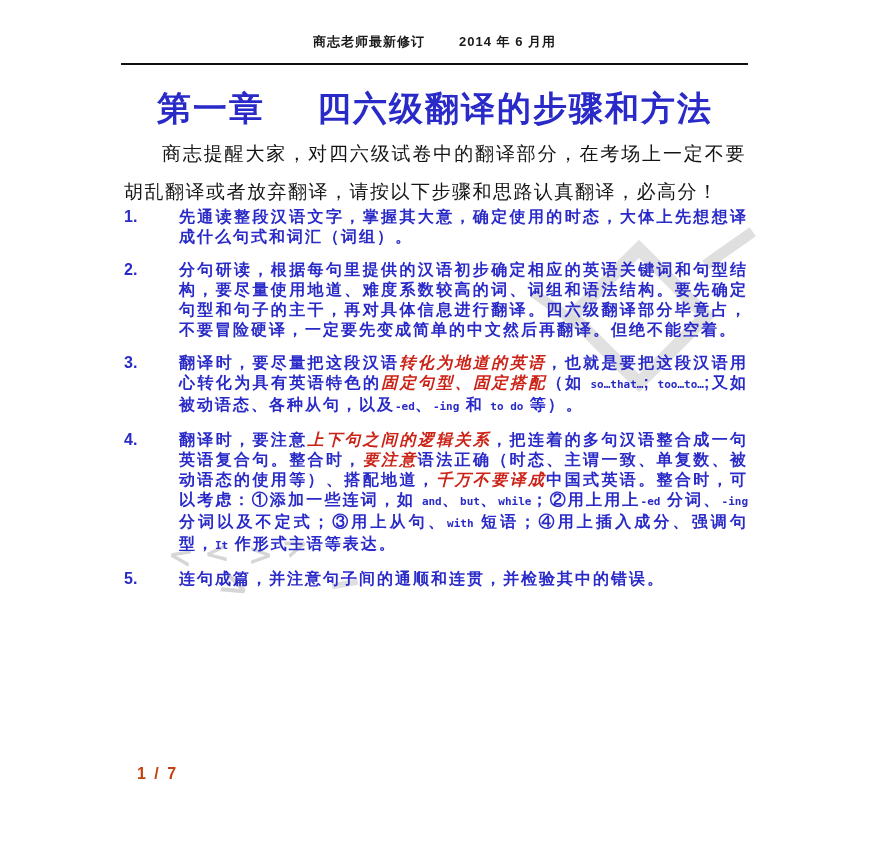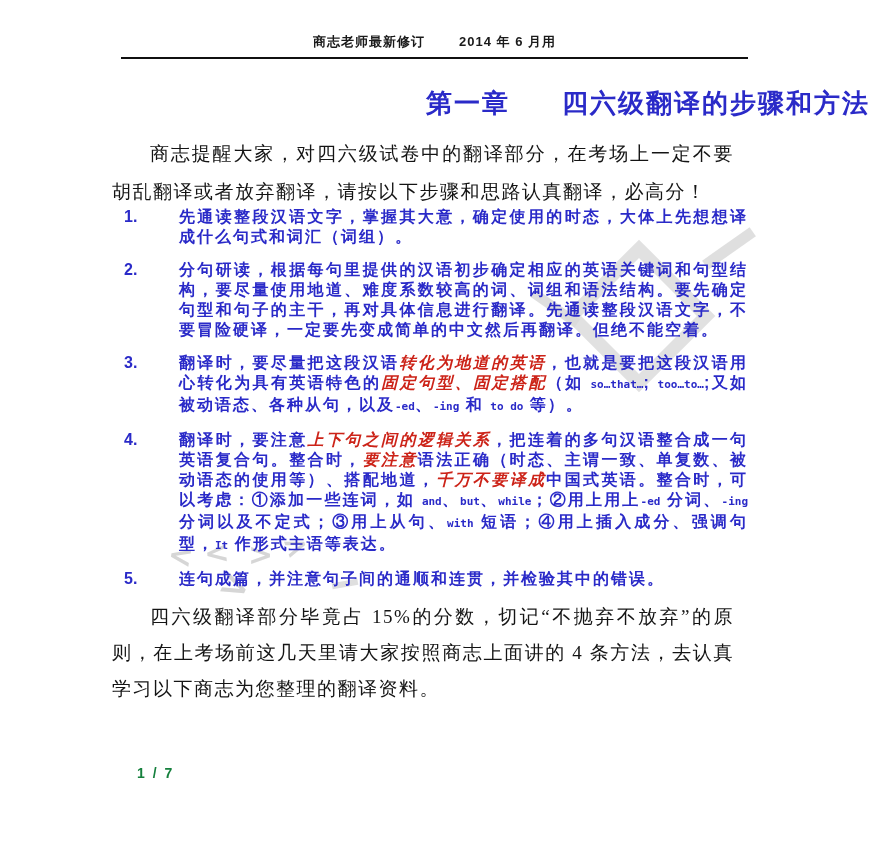--- a/index.html
+++ b/index.html
@@ -33,39 +33,39 @@
     font:bold 30px "DejaVu Sans", sans-serif;line-height:1;
   }
   .wm-g1{left:168px;top:541px;transform:rotate(10deg);}
   .wm-g2{left:204px;top:538px;transform:rotate(-5deg);}
   .wm-g3{left:248px;top:540px;}
   .wm-g4{left:283px;top:531px;transform:rotate(-20deg);}
   .wm-g5{left:220px;top:568px;transform:rotate(25deg);font-size:36px;}
   
   .header{
     position:absolute;z-index:1;left:121px;top:33px;width:627px;
-    text-align:center;padding-bottom:6px;
+    text-align:center;padding-bottom:12px;
     border-bottom:2px solid #101010;
     font-family:"Liberation Sans", sans-serif;
     font-weight:bold;font-size:13px;color:#1a1a1a;letter-spacing:1px;
     white-space:nowrap;
   }
   .header .hgap{display:inline-block;width:34px;}
   
   .title{
     position:absolute;z-index:1;left:0;top:86px;width:100%;
-    text-align:right;color:var(--blue);
+    text-align:center;color:var(--blue);
     font-family:"Liberation Sans", sans-serif;
-    font-weight:bold;font-size:26px;letter-spacing:2px;
+    font-weight:bold;font-size:34px;letter-spacing:2px;
     white-space:nowrap;
   }
   .title .tgap{display:inline-block;width:52px;}
   
   .para{
-    position:absolute;z-index:1;left:112px;width:622px;
+    position:absolute;z-index:1;left:124px;width:622px;
     color:var(--text);font-size:19px;letter-spacing:1.5px;
     text-align:justify;text-indent:2em;
     font-family:"Liberation Serif", serif;
   }
   .intro{top:135px;line-height:38px;}
   .closing{top:599px;line-height:36px;}
   
   .steps{
     position:absolute;z-index:1;left:124px;top:207px;width:624px;
     color:var(--blue);
@@ -77,21 +77,21 @@
   .step .body{flex:1;text-align:justify;margin-left:32px;}
   .c-red{color:var(--red);font-style:italic;}
   .mono{
     font-family:"DejaVu Sans Mono", monospace;
     letter-spacing:0;font-size:11px;
   }
   
   .pagenum{
     position:absolute;z-index:1;left:137px;top:765px;
     font-family:"Liberation Sans", sans-serif;
-    font-weight:bold;font-size:14px;color:#15803d;letter-spacing:2px;
+    font-weight:bold;font-size:16px;color:#c2410c;letter-spacing:2px;
   }
 </style>
 </head>
 <body>
 
 <div class="page">
 
   <div class="watermark">
     <div class="wm-diamond"></div>
     <div class="wm-stroke wm-s1"></div>
@@ -114,33 +114,32 @@
 
   <p class="para intro">商志提醒大家，对四六级试卷中的翻译部分，在考场上一定不要胡乱翻译或者放弃翻译，请按以下步骤和思路认真翻译，必高分！</p>
 
   <div class="steps">
     <div class="step">
       <span class="num">1.</span>
       <span class="body"><span>先通读整段汉语文字，掌握其大意，确定使用的时态，大体上先想想译成什么句式和词汇（词组）。</span></span>
     </div>
     <div class="step">
       <span class="num">2.</span>
-      <span class="body"><span>分句研读，根据每句里提供的汉语初步确定相应的英语关键词和句型结构，要尽量使用地道、难度系数较高的词、词组和语法结构。要先确定句型和句子的主干，再对具体信息进行翻译。先通读整段汉语文字，不要冒险硬译，一定要先变成简单的中文然后再翻译。但绝不能空着。</span></span>
+      <span class="body"><span>分句研读，根据每句里提供的汉语初步确定相应的英语关键词和句型结构，要尽量使用地道、难度系数较高的词、词组和语法结构。要先确定句型和句子的主干，再对具体信息进行翻译。四六级翻译部分毕竟占，不要冒险硬译，一定要先变成简单的中文然后再翻译。但绝不能空着。</span></span>
     </div>
     <div class="step">
       <span class="num">3.</span>
       <span class="body"><span>翻译时，要尽量把这段汉语</span><span class="c-red">转化为地道的英语</span><span>，也就是要把这段汉语用心转化为具有英语特色的</span><span class="c-red">固定句型、固定搭配</span><span>（如 </span><span class="mono">so…that…</span><span>; </span><span class="mono">too…to…</span><span>;又如被动语态、各种从句，以及</span><span class="mono">-ed</span><span>、</span><span class="mono">-ing</span><span> 和 </span><span class="mono">to do</span><span> 等）。</span></span>
     </div>
     <div class="step">
       <span class="num">4.</span>
       <span class="body"><span>翻译时，要注意</span><span class="c-red">上下句之间的逻辑关系</span><span>，把连着的多句汉语整合成一句英语复合句。整合时，</span><span class="c-red">要注意</span><span>语法正确（时态、主谓一致、单复数、被动语态的使用等）、搭配地道，</span><span class="c-red">千万不要译成</span><span>中国式英语。整合时，可以考虑：①添加一些连词，如 </span><span class="mono">and</span><span>、</span><span class="mono">but</span><span>、</span><span class="mono">while</span><span>；②用上用上</span><span class="mono">-ed</span><span> 分词、</span><span class="mono">-ing</span><span> 分词以及不定式；③用上从句、</span><span class="mono">with</span><span> 短语；④用上插入成分、强调句型，</span><span class="mono">It</span><span> 作形式主语等表达。</span></span>
     </div>
     <div class="step">
       <span class="num">5.</span>
       <span class="body"><span>连句成篇，并注意句子间的通顺和连贯，并检验其中的错误。</span></span>
     </div>
   </div>
 
-  <p class="para closing">四六级翻译部分毕竟占 15%的分数，切记“不抛弃不放弃”的原则，在上考场前这几天里请大家按照商志上面讲的 4 条方法，去认真学习以下商志为您整理的翻译资料。</p>
 
   <div class="pagenum">1 / 7</div>
 
 </div>
 
 </body></html>

